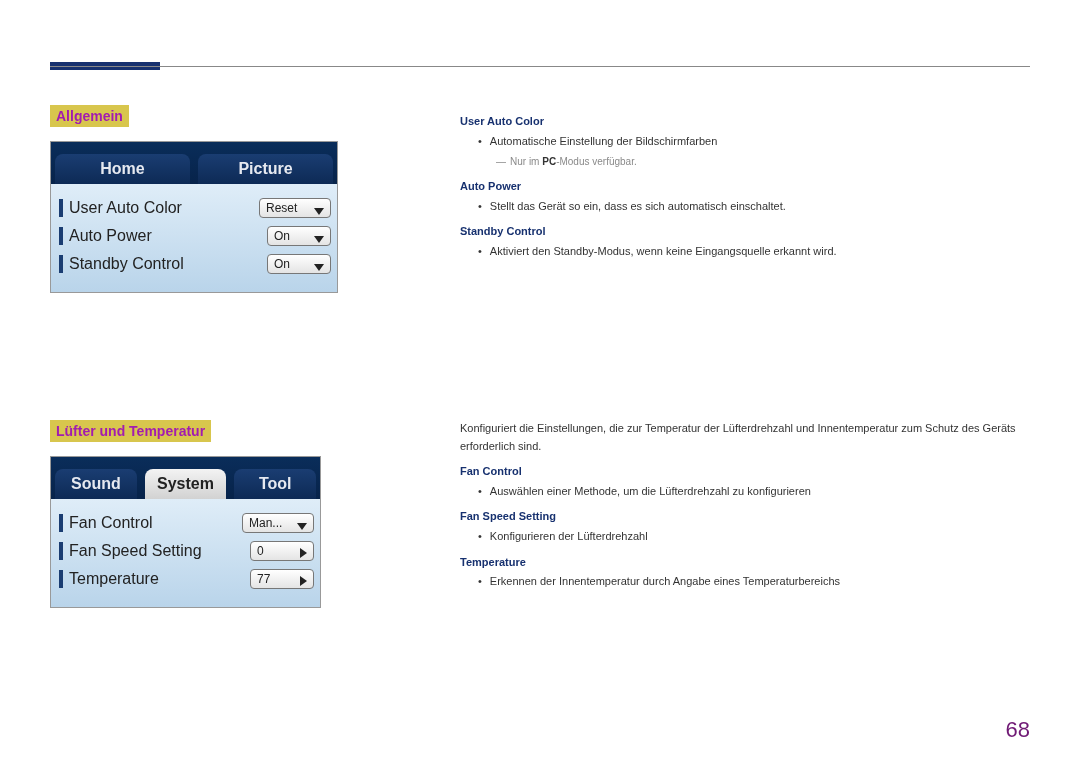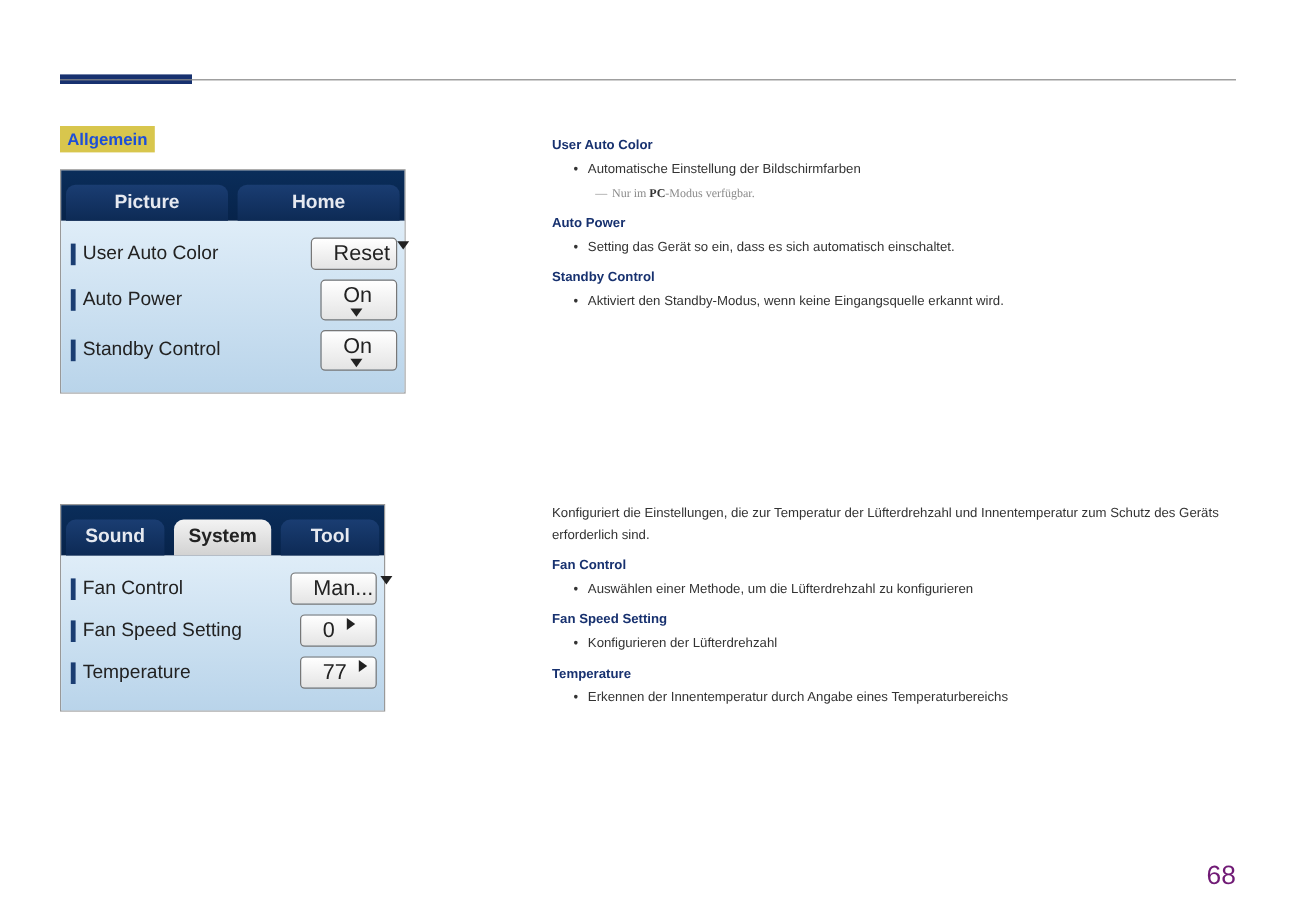--- a/index.html
+++ b/index.html
@@ -23,21 +23,21 @@
     position: absolute;
     top: 66px;
     left: 50px;
     width: 980px;
     height: 1px;
     background: #888;
   }
   .section-heading {
     display: inline-block;
     background: #d8c64d;
-    color: #1d4ed8;
+    color: #a21caf;
     font-weight: bold;
     font-size: 14px;
     padding: 3px 6px;
     margin-bottom: 14px;
   }
   .left-col {
     position: absolute;
     left: 50px;
   }
   .sec-allgemein { top: 105px; }
@@ -88,30 +88,30 @@
   }
   .row .label {
     flex: 1;
     font-size: 16px;
     color: #222;
   }
   .dropdown {
     background: linear-gradient(#ffffff, #e4e4e4);
     border: 1px solid #777;
     border-radius: 4px;
-    padding: 2px 18px;
+    padding: 2px 6px;
     display: flex;
-    align-items: flex-start;
+    align-items: flex-end;
     justify-content: space-between;
-    font-size: 18px;
+    font-size: 12px;
     color: #222;
     min-width: 64px;
   }
   .dd-reset { width: 72px; }
-  .dd-on { width: 60px; flex-direction: column; }
+  .dd-on { width: 60px; }
   .dd-man { width: 72px; }
   .dd-num { width: 56px; }
   .arrow-down {
     width: 0; height: 0;
     border-left: 5px solid transparent;
     border-right: 5px solid transparent;
     border-top: 7px solid #222;
     margin-left: 6px;
   }
   .arrow-right {
@@ -141,21 +141,20 @@
     margin: 0 0 4px 18px;
   }
   .right-col ul li::before {
     content: "•";
     margin-right: 8px;
   }
   .note {
     margin-left: 36px;
     color: #8a8a8a;
     font-size: 10px;
-    font-family: Liberation Serif, serif;
   }
   .note .dash {
     margin-right: 4px;
   }
   .right-col-2 {
     position: absolute;
     top: 420px;
     left: 460px;
     width: 570px;
     font-size: 11px;
@@ -188,22 +187,22 @@
 </head>
 <body>
 
 <div class="top-bar"></div>
 <div class="top-rule"></div>
 
 <div class="left-col sec-allgemein">
   <div class="section-heading">Allgemein</div>
   <div class="panel">
     <div class="tabs">
+      <div class="tab">Home</div>
       <div class="tab">Picture</div>
-      <div class="tab">Home</div>
     </div>
     <div class="panel-body">
       <div class="row">
         <div class="marker"></div>
         <div class="label">User Auto Color</div>
         <div class="dropdown dd-reset">
           <span>Reset</span>
           <span class="arrow-down"></span>
         </div>
       </div>
@@ -221,20 +220,21 @@
         <div class="dropdown dd-on">
           <span>On</span>
           <span class="arrow-down"></span>
         </div>
       </div>
     </div>
   </div>
 </div>
 
 <div class="left-col sec-luefter">
+  <div class="section-heading">Lüfter und Temperatur</div>
   <div class="panel panel-wide">
     <div class="tabs">
       <div class="tab">Sound</div>
       <div class="tab active">System</div>
       <div class="tab">Tool</div>
     </div>
     <div class="panel-body">
       <div class="row">
         <div class="marker"></div>
         <div class="label">Fan Control</div>
@@ -266,21 +266,21 @@
 <div class="right-col">
   <div class="opt-head">User Auto Color</div>
   <ul>
       <li>Automatische Einstellung der Bildschirmfarben</li>
     </ul>
   <div class="note">
     <span class="dash">―</span><span>Nur im </span><span class="pc-bold">PC</span><span>-Modus verfügbar.</span>
   </div>
   <div class="opt-head">Auto Power</div>
   <ul>
-      <li>Setting das Gerät so ein, dass es sich automatisch einschaltet.</li>
+      <li>Stellt das Gerät so ein, dass es sich automatisch einschaltet.</li>
     </ul>
   <div class="opt-head">Standby Control</div>
   <ul>
       <li>Aktiviert den Standby-Modus, wenn keine Eingangsquelle erkannt wird.</li>
     </ul>
 </div>
 
 <div class="right-col-2">
   <div>Konfiguriert die Einstellungen, die zur Temperatur der Lüfterdrehzahl und Innentemperatur zum Schutz des Geräts erforderlich sind.</div>
   <div class="opt-head">Fan Control</div>

